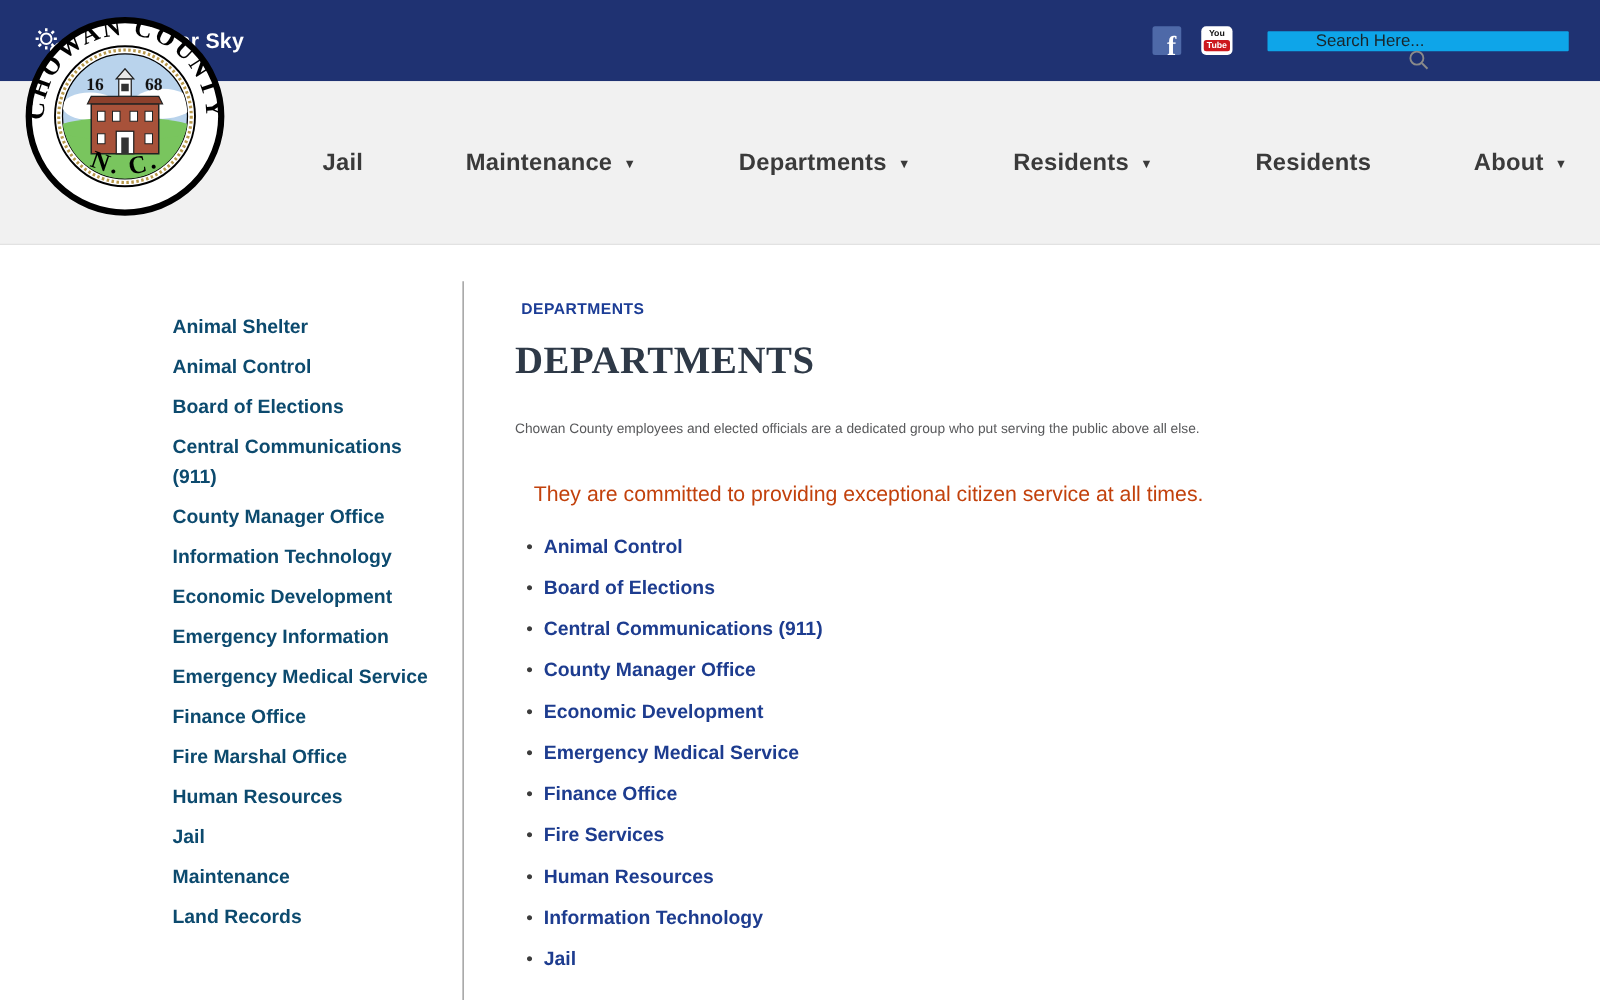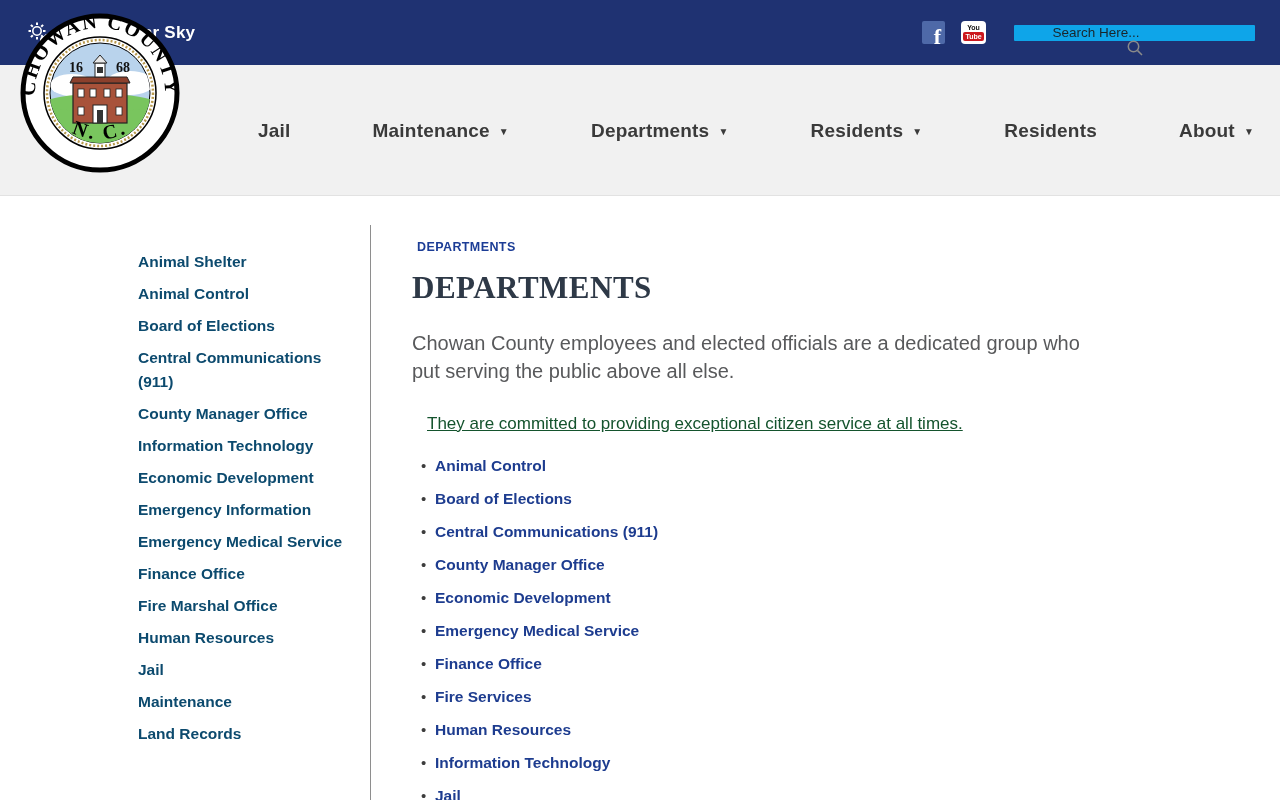--- a/index.html
+++ b/index.html
@@ -50,22 +50,22 @@
   .side-list { list-style:none; margin:53px 0 0 138px; width:212px; }
   .side-list li { margin-bottom:8px; }
   .side-list a { color:#0c4a6e; font-size:15.5px; font-weight:700; line-height:24px;
                  text-decoration:none; cursor:pointer; display:inline-block; }
 
   .main-col { position:absolute; left:412px; top:0; width:740px; }
   .breadcrumb { margin-top:43px; padding-left:5px; color:#1c3d96; font-size:12.5px;
                 font-weight:700; letter-spacing:.4px; cursor:pointer; }
   h1.page-title { margin-top:16px; font-family:"Liberation Serif","DejaVu Serif",serif;
                   font-size:31px; font-weight:700; color:#2e3947; letter-spacing:.5px; }
-  .intro1 { margin-top:23px; max-width:698px; font-size:20px; color:#58595b; line-height:28px; }
-  .intro2 { margin-top:25px; padding-left:15px; font-size:17px; color:#14532d; line-height:28px;text-decoration:underline; }
+  .intro1 { margin-top:23px; max-width:698px; font-size:11px; color:#58595b; line-height:28px; }
+  .intro2 { margin-top:25px; padding-left:15px; font-size:17px; color:#c2410c; line-height:28px; }
   .dept-list { list-style:none; margin-top:18px; }
   .dept-list li { position:relative; padding-left:23px; margin-bottom:13px; line-height:20px; }
   .dept-list li::before { content:"•"; position:absolute; left:9px; top:0;
                           color:#3c3c3c; font-size:15px; }
   .dept-list a { color:#1d3c8f; font-size:15.5px; font-weight:700; text-decoration:none;
                  cursor:pointer; }
 </style>
 </head>
 <body>
 

